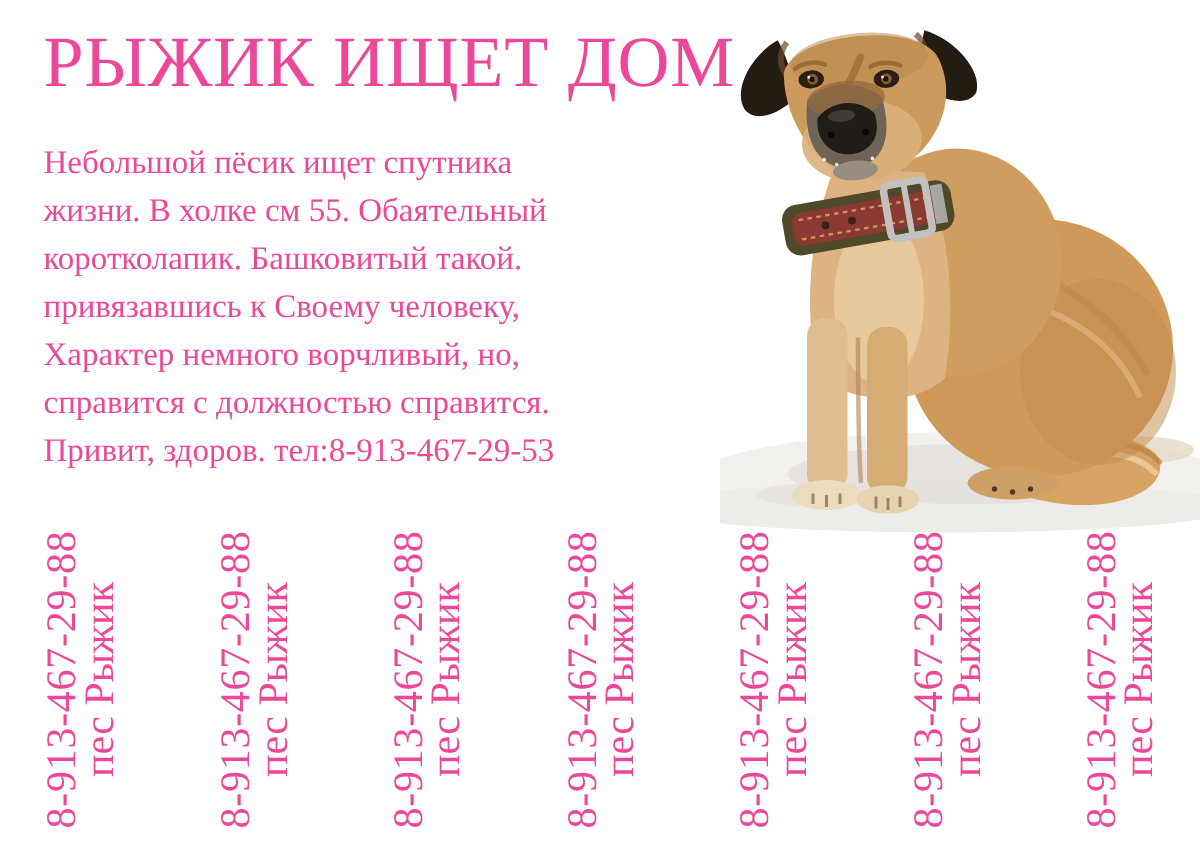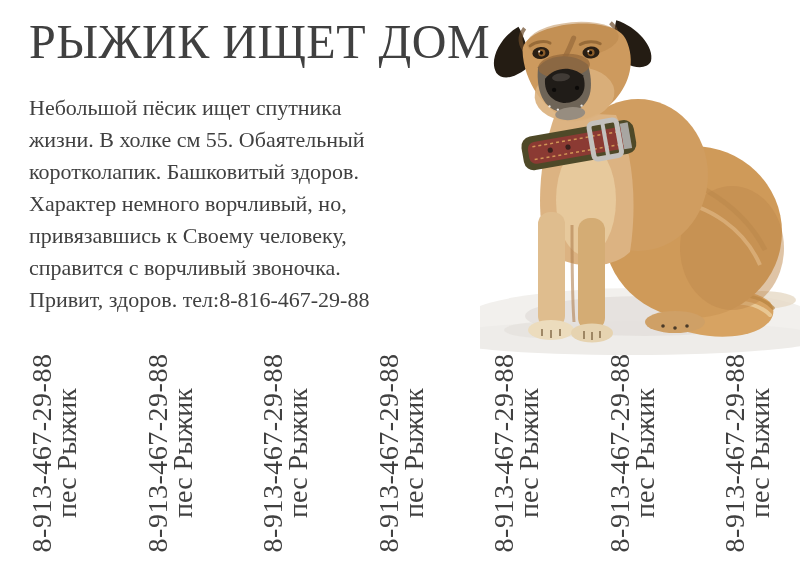--- a/index.html
+++ b/index.html
@@ -1,18 +1,18 @@
 <!DOCTYPE html>
 <html><head>
 <meta charset="utf-8">
 <style>
   html,body{margin:0;padding:0;background:#fff;}
   .page{
     position:relative;width:800px;height:565px;background:#ffffff;
-    overflow:hidden;color:#404040;font-family:"Liberation Serif", serif;
+    overflow:hidden;color:#ec4899;font-family:"Liberation Serif", serif;
   }
   .title{
     position:absolute;left:29px;top:16px;font-size:48px;line-height:1.1;
     white-space:nowrap;font-weight:400;letter-spacing:.5px;
   }
   .desc{
     position:absolute;left:29px;top:92px;font-size:22px;line-height:32px;
     white-space:nowrap;
   }
   .desc .line{white-space:nowrap;}
@@ -32,25 +32,25 @@
 </head>
 <body>
 
 <div class="page">
 
   <div class="title">РЫЖИК ИЩЕТ ДОМ</div>
 
   <div class="desc">
     <div class="line">Небольшой пёсик ищет спутника</div>
     <div class="line">жизни. В холке см 55. Обаятельный</div>
-    <div class="line">коротколапик. Башковитый здоров.</div>
+    <div class="line">коротколапик. Башковитый такой.</div>
+    <div class="line">привязавшись к Своему человеку,</div>
     <div class="line">Характер немного ворчливый, но,</div>
-    <div class="line">привязавшись к Своему человеку,</div>
-    <div class="line">справится с ворчливый звоночка.</div>
-    <div class="line">Привит, здоров. тел:8-816-467-29-88</div>
+    <div class="line">справится с должностью справится.</div>
+    <div class="line">Привит, здоров. тел:8-913-467-29-53</div>
   </div>
 
   <svg class="photo" viewBox="0 0 320 358" xmlns="http://www.w3.org/2000/svg">
 
     <ellipse cx="160" cy="320" rx="178" ry="32" fill="#f2f0ed"></ellipse>
     <ellipse cx="150" cy="338" rx="195" ry="17" fill="#eeece9"></ellipse>
     <ellipse cx="165" cy="316" rx="120" ry="20" opacity="0.8" fill="#e2dfdb"></ellipse>
     <ellipse cx="282" cy="300" rx="34" ry="9" fill="#e6dac5" opacity="0.8"></ellipse>
     <ellipse cx="66" cy="330" rx="42" ry="8" fill="#e2dfdb" opacity="0.6"></ellipse>
 

